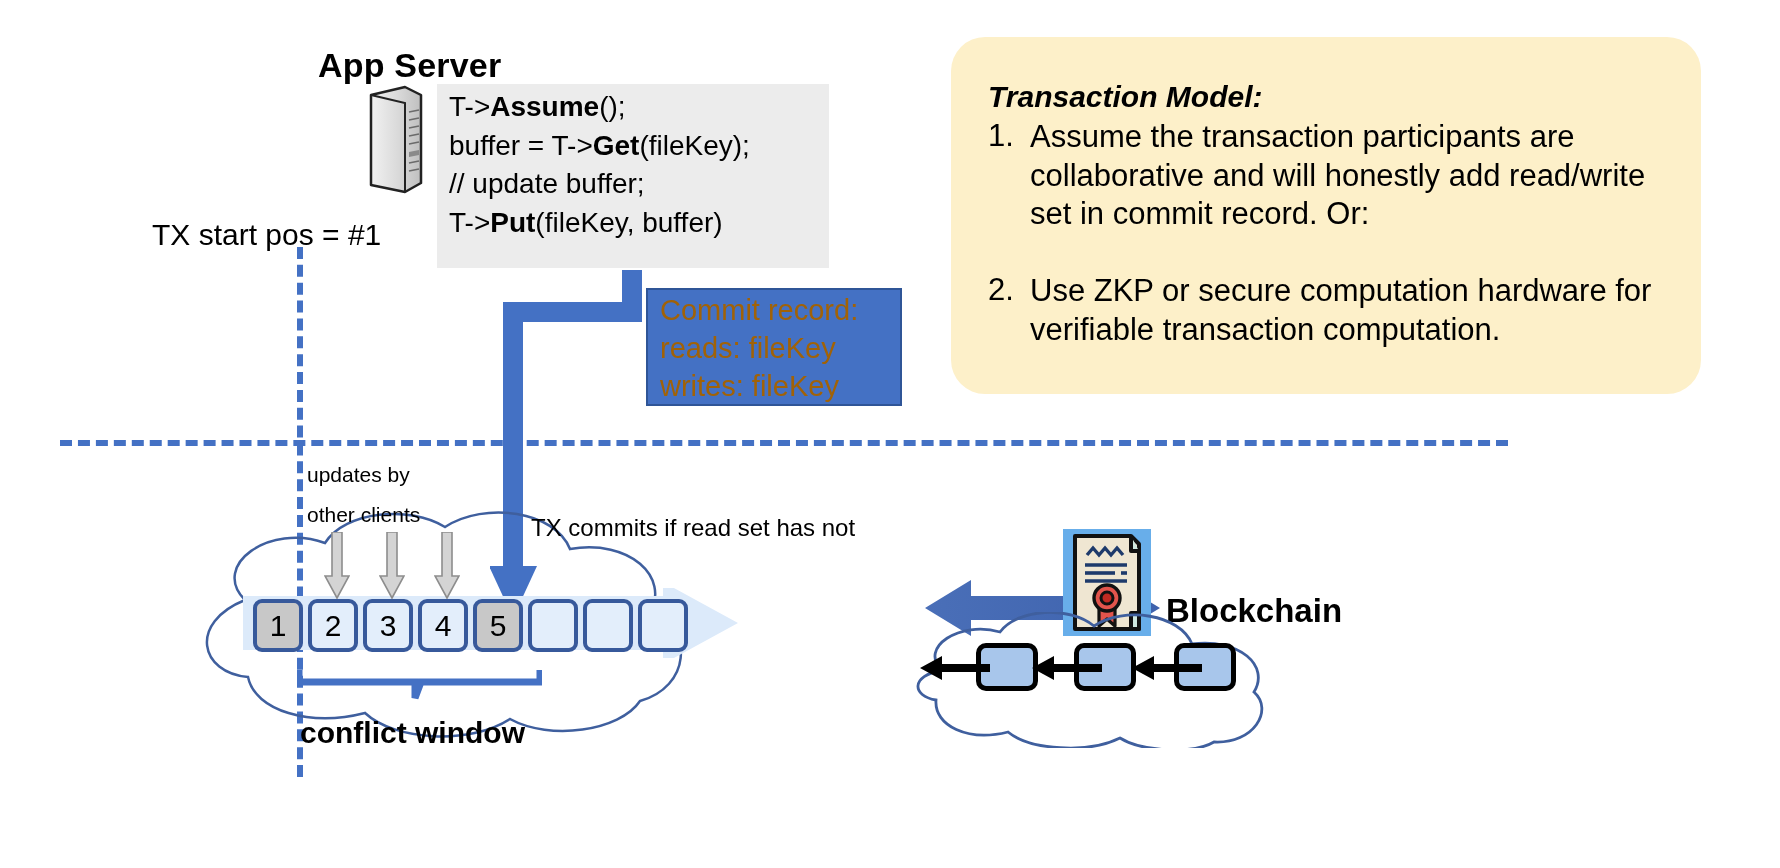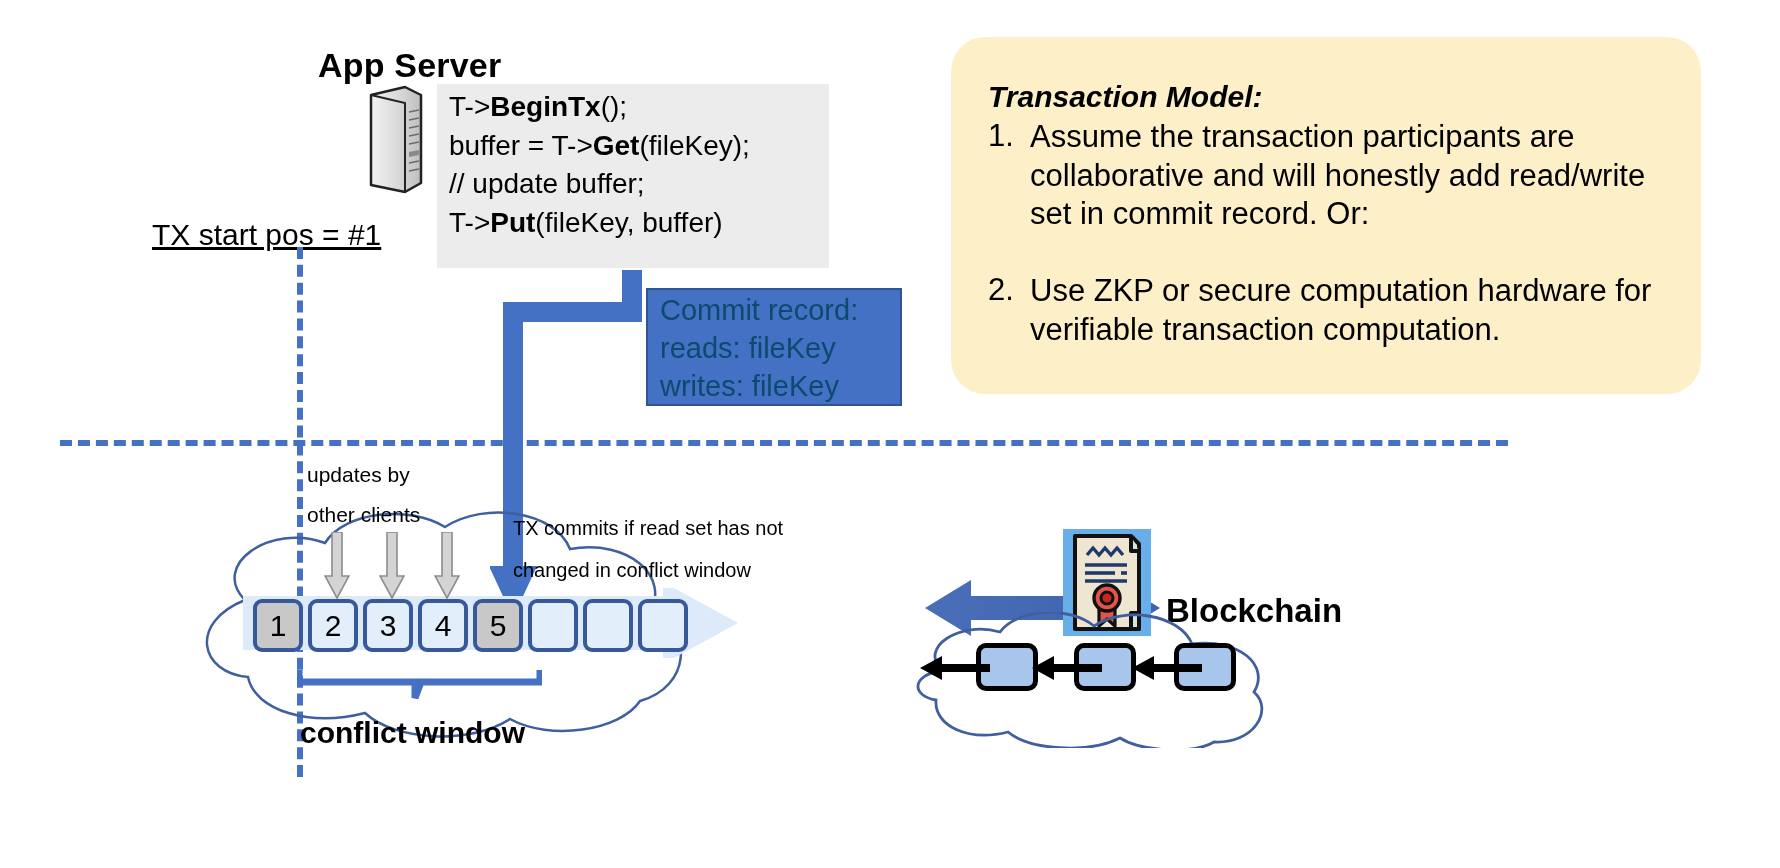--- a/index.html
+++ b/index.html
@@ -2,38 +2,38 @@
 <html><head>
 <meta charset="utf-8">
 <style>
   html,body{margin:0;padding:0;background:#fff;}
   body{width:1780px;height:868px;position:relative;overflow:hidden;
        font-family:"Liberation Sans","DejaVu Sans",sans-serif;color:#000;}
   .abs{position:absolute;}
 
   
   #app-server-title{left:318px;top:46px;font-size:34px;font-weight:bold;letter-spacing:.2px;}
-  #tx-start-label{left:152px;top:218px;font-size:30px;white-space:nowrap;text-decoration:underline;}
+  #tx-start-label{left:152px;top:218px;font-size:30px;white-space:nowrap;}
   #blockchain-label{left:1166px;top:560px;font-size:33px;font-weight:bold;margin-top:32px;}
   #updates-label{left:307px;top:455px;font-size:21px;line-height:40px;}
-  #tx-commit-note{left:513px;top:507px;font-size:20px;line-height:42px;white-space:nowrap;}
+  #tx-commit-note{left:531px;top:507px;font-size:24px;line-height:42px;white-space:nowrap;}
   #conflict-window-label{left:300px;top:716px;font-size:30px;font-weight:bold;}
 
   
   #code-panel{left:437px;top:84px;width:392px;height:184px;background:#ececec;}
   #code-lines{left:449px;top:88px;font-size:28px;line-height:38.5px;white-space:nowrap;}
   #code-lines b{font-weight:bold;}
 
   
   #server-icon{left:365px;top:85px;width:62px;height:110px;}
 
   
   #commit-record{left:646px;top:288px;width:256px;height:118px;background:#4471c4;
      border:2px solid #2f5597;color:#fff;box-sizing:border-box;}
-  #commit-record-text{left:660px;top:291px;font-size:29px;line-height:38px;color:#0c4a6e;white-space:nowrap;}
+  #commit-record-text{left:660px;top:291px;font-size:29px;line-height:38px;color:#a16207;white-space:nowrap;}
 
   
   #tx-model-box{left:951px;top:37px;width:750px;height:357px;background:#fdf0c9;
       border-radius:34px;}
   #tx-model-title{left:988px;top:80px;font-size:30px;font-weight:bold;font-style:italic;}
   .tm-item{position:absolute;font-size:31px;line-height:38.5px;}
   .tm-num{position:absolute;font-size:31px;}
 
   
   #horiz-dashed{left:60px;top:440px;width:1448px;height:0;
@@ -87,21 +87,21 @@
       <line x1="44" y1="51" x2="54" y2="49"></line>
     <line x1="44" y1="59" x2="54" y2="57"></line>
     <line x1="44" y1="78" x2="54" y2="76"></line>
       <line x1="44" y1="86" x2="54" y2="84"></line>
   </g>
   <path d="M44 67 L54 65 L54 70 L44 72 Z" fill="#8a8a8a"></path>
 </svg>
 
 <div class="abs" id="code-panel"></div>
 <div class="abs" id="code-lines">
-  <div><span>T-&gt;</span><b>BeginTx</b><span>();</span></div>
+  <div><span>T-&gt;</span><b>Assume</b><span>();</span></div>
   <div><span>buffer = T-&gt;</span><b>Get</b><span>(fileKey);</span></div>
   <div><span>// update buffer;</span><b></b><span></span></div>
   <div><span>T-&gt;</span><b>Put</b><span>(fileKey, buffer)</span></div>
 </div>
 
 <div class="abs" id="tx-start-label">TX start pos = #1</div>
 
 <div class="abs" id="commit-record"></div>
 <div class="abs" id="commit-record-text">
   <div>Commit record:</div>
@@ -161,21 +161,20 @@
 
 <div class="abs" id="updates-label">
     <div>updates by</div>
     <div>other clients</div>
   </div>
 
 <div class="abs" id="conflict-window-label">conflict window</div>
 
 <div class="abs" id="tx-commit-note">
     <div>TX commits if read set has not</div>
-    <div>changed in conflict window</div>
   </div>
 
 <svg class="abs" id="bidir-arrow" viewBox="0 0 235 60">
   <defs>
     <linearGradient id="bag" x1="0" y1="0" x2="1" y2="0">
       <stop offset="0" stop-color="#4a6fb8"></stop>
         <stop offset="1" stop-color="#3e62ad"></stop>
     </linearGradient>
   </defs>
   <path d="M0 30 L46 2 L46 18 L189 18 L189 2 L235 30 L189 58 L189 42 L46 42 L46 58 Z" fill="url(#bag)"></path>

